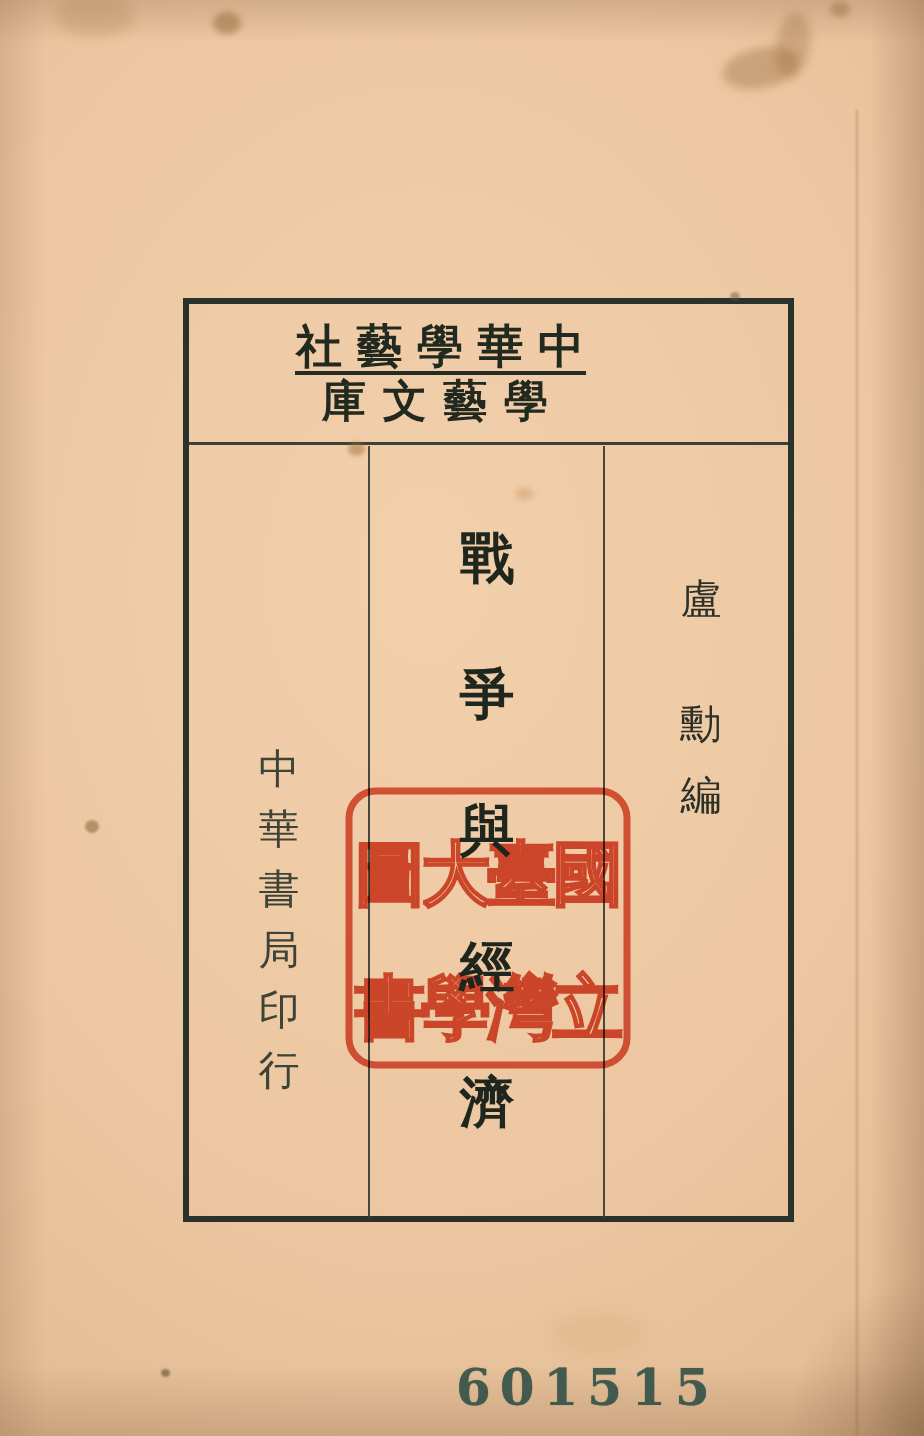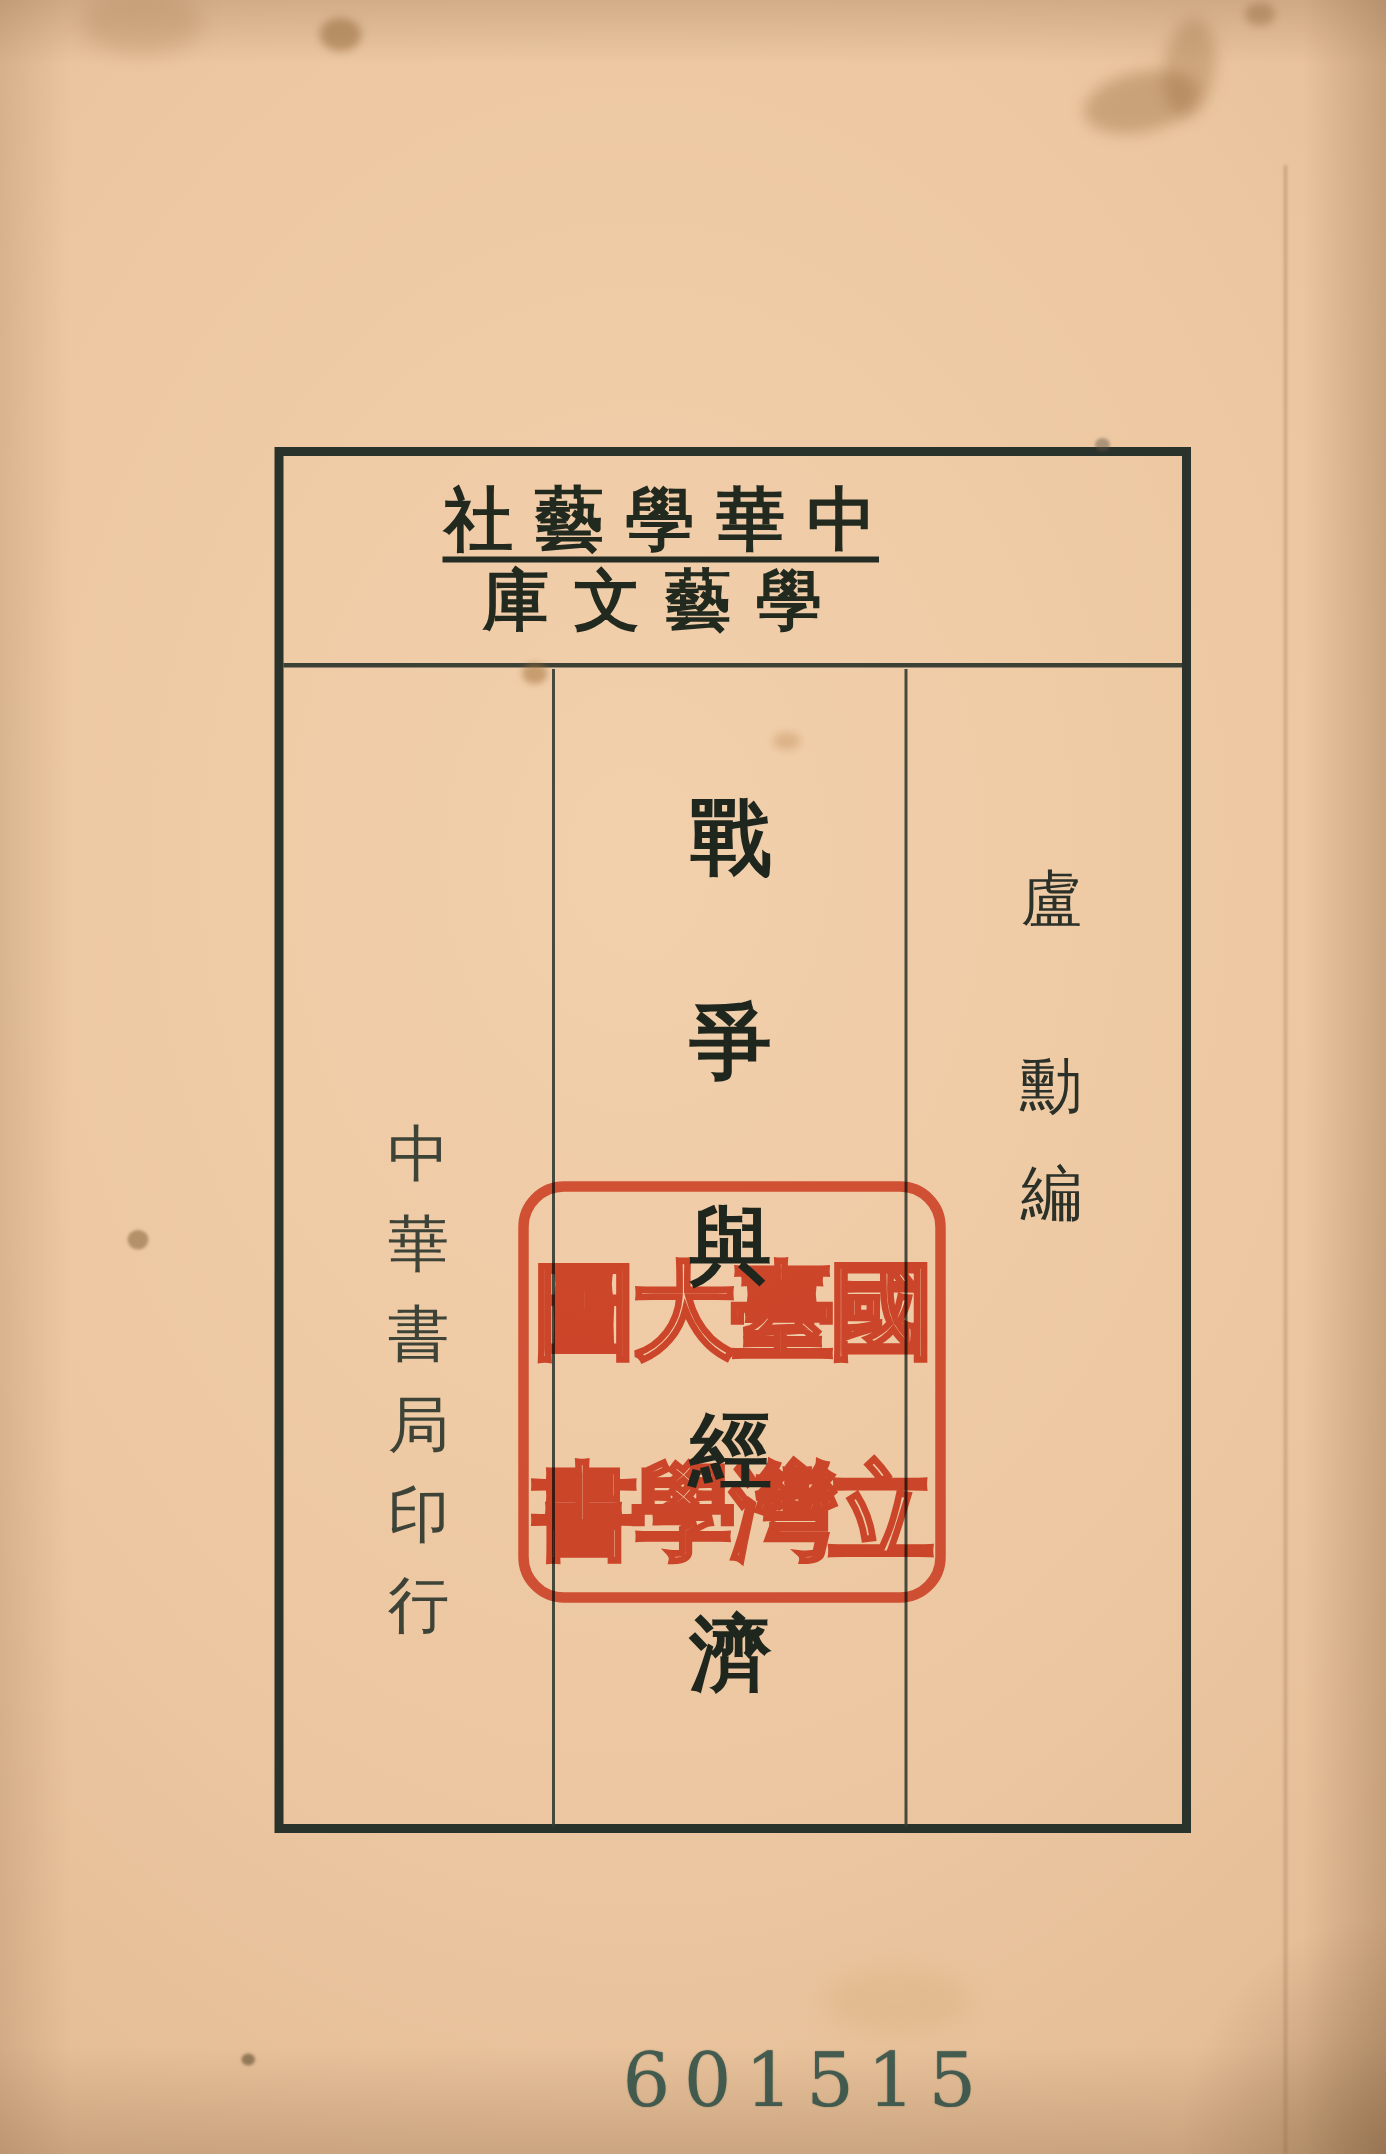--- a/index.html
+++ b/index.html
@@ -41,22 +41,22 @@
   .e1{top:572px;} .e2{top:697px;} .e3{top:768px;}
 
   
   .seal{position:absolute;left:344px;top:786px;width:288px;height:284px;
     z-index:2;mix-blend-mode:multiply;opacity:.93;}
   .seal text{fill:none;stroke:#d84a31;stroke-width:2.2px;
     font-size:70px;font-weight:bold;text-anchor:middle;
     font-family:"DejaVu Serif",serif;}
 
   
-  .acc-number{position:absolute;left:415px;top:1358px;
-    font-family:"DejaVu Serif",serif;font-size:50px;font-weight:normal;
+  .acc-number{position:absolute;left:456px;top:1358px;
+    font-family:"DejaVu Serif",serif;font-size:50px;font-weight:bold;
     letter-spacing:9px;color:#2e4e46;opacity:.88;
     text-shadow:0 0 1px rgba(40,70,62,.6);}
 
   
   .spot{position:absolute;border-radius:50%;}
   .sp1{left:213px;top:12px;width:28px;height:22px;background:#8f6436;opacity:.5;filter:blur(3px);}
   .sp2{left:55px;top:-6px;width:80px;height:42px;background:#a97e52;opacity:.28;filter:blur(7px);}
   .sp3{left:722px;top:48px;width:78px;height:40px;background:#96683c;opacity:.38;filter:blur(5px);transform:rotate(-12deg);}
   .sp4{left:776px;top:12px;width:34px;height:66px;background:#96683c;opacity:.33;filter:blur(5px);transform:rotate(8deg);}
   .sp5{left:830px;top:2px;width:20px;height:15px;background:#8a6036;opacity:.4;filter:blur(3px);}

